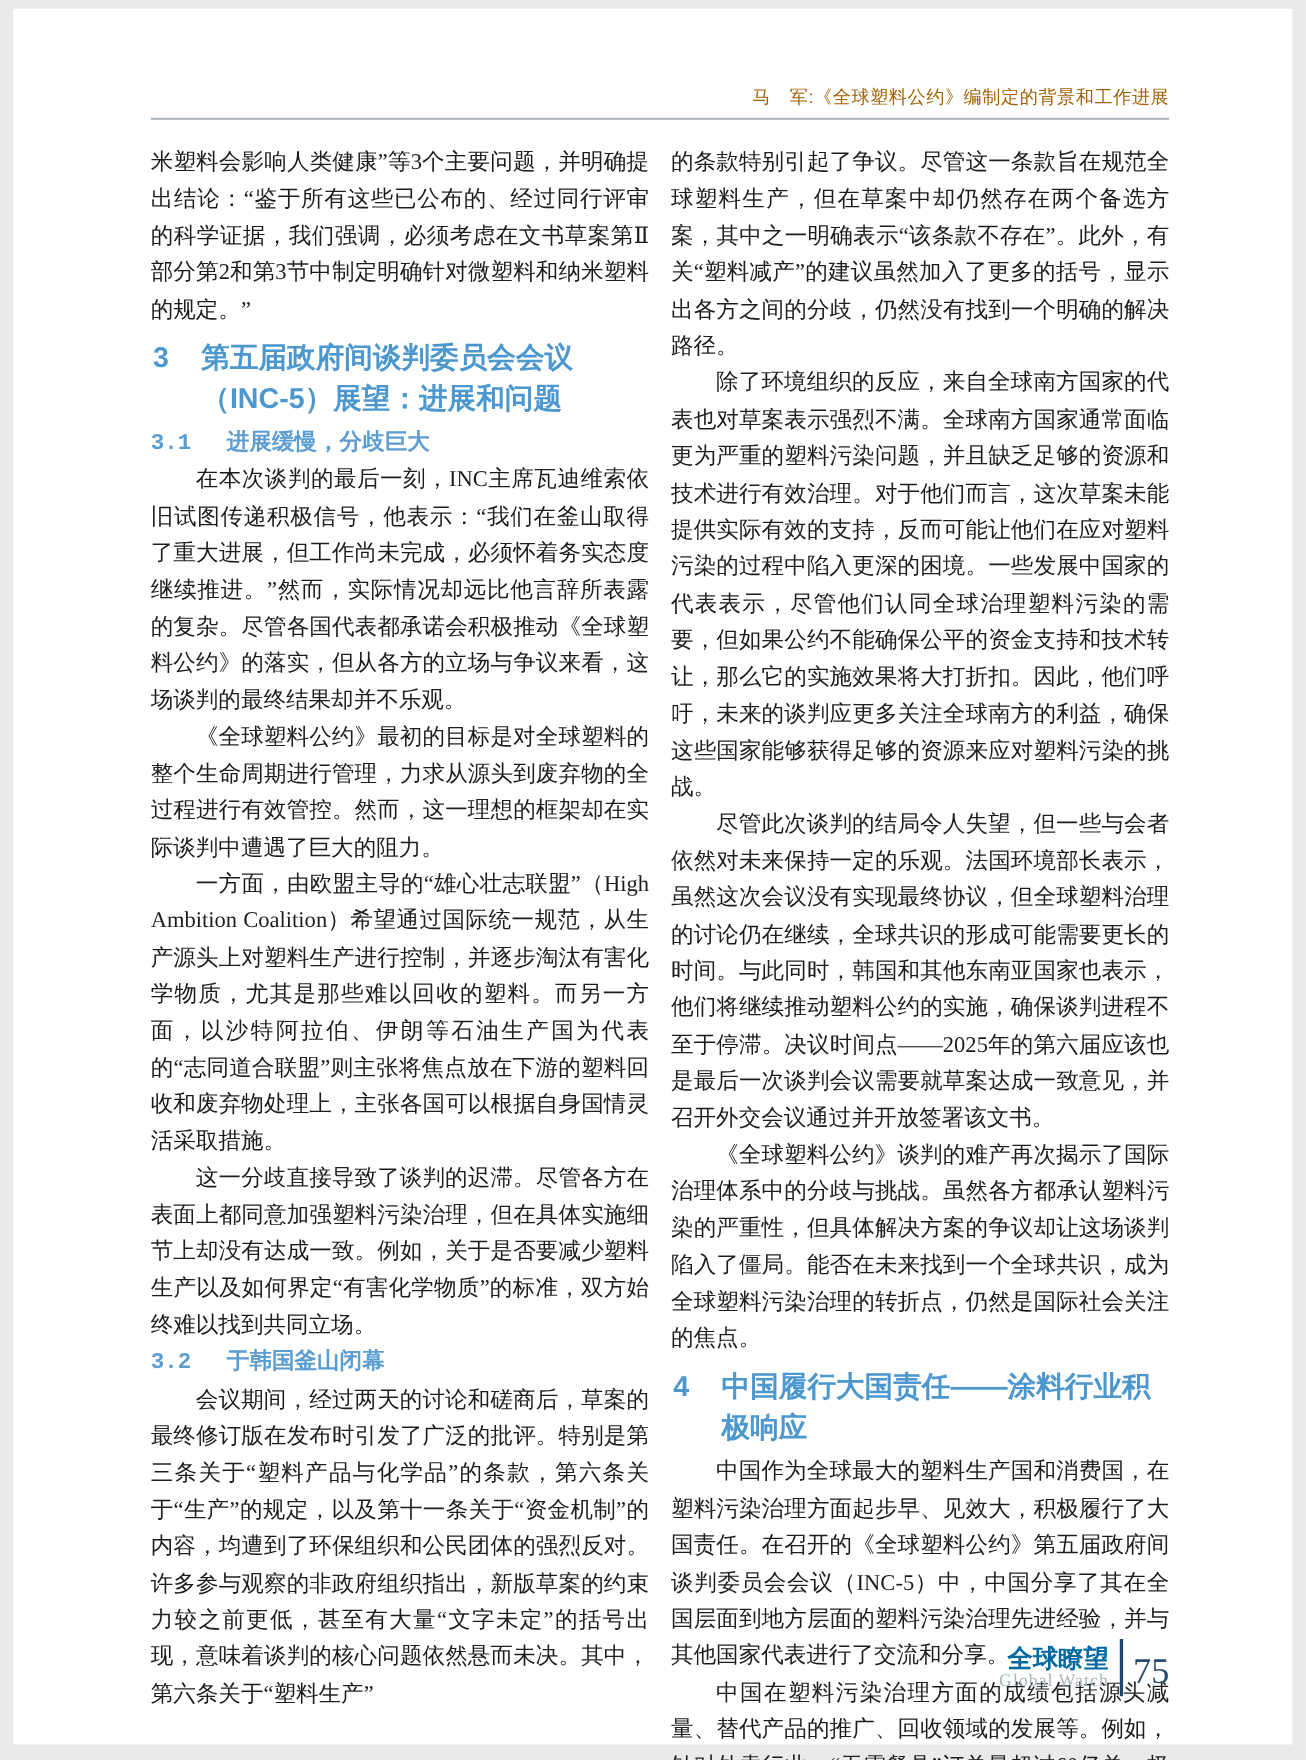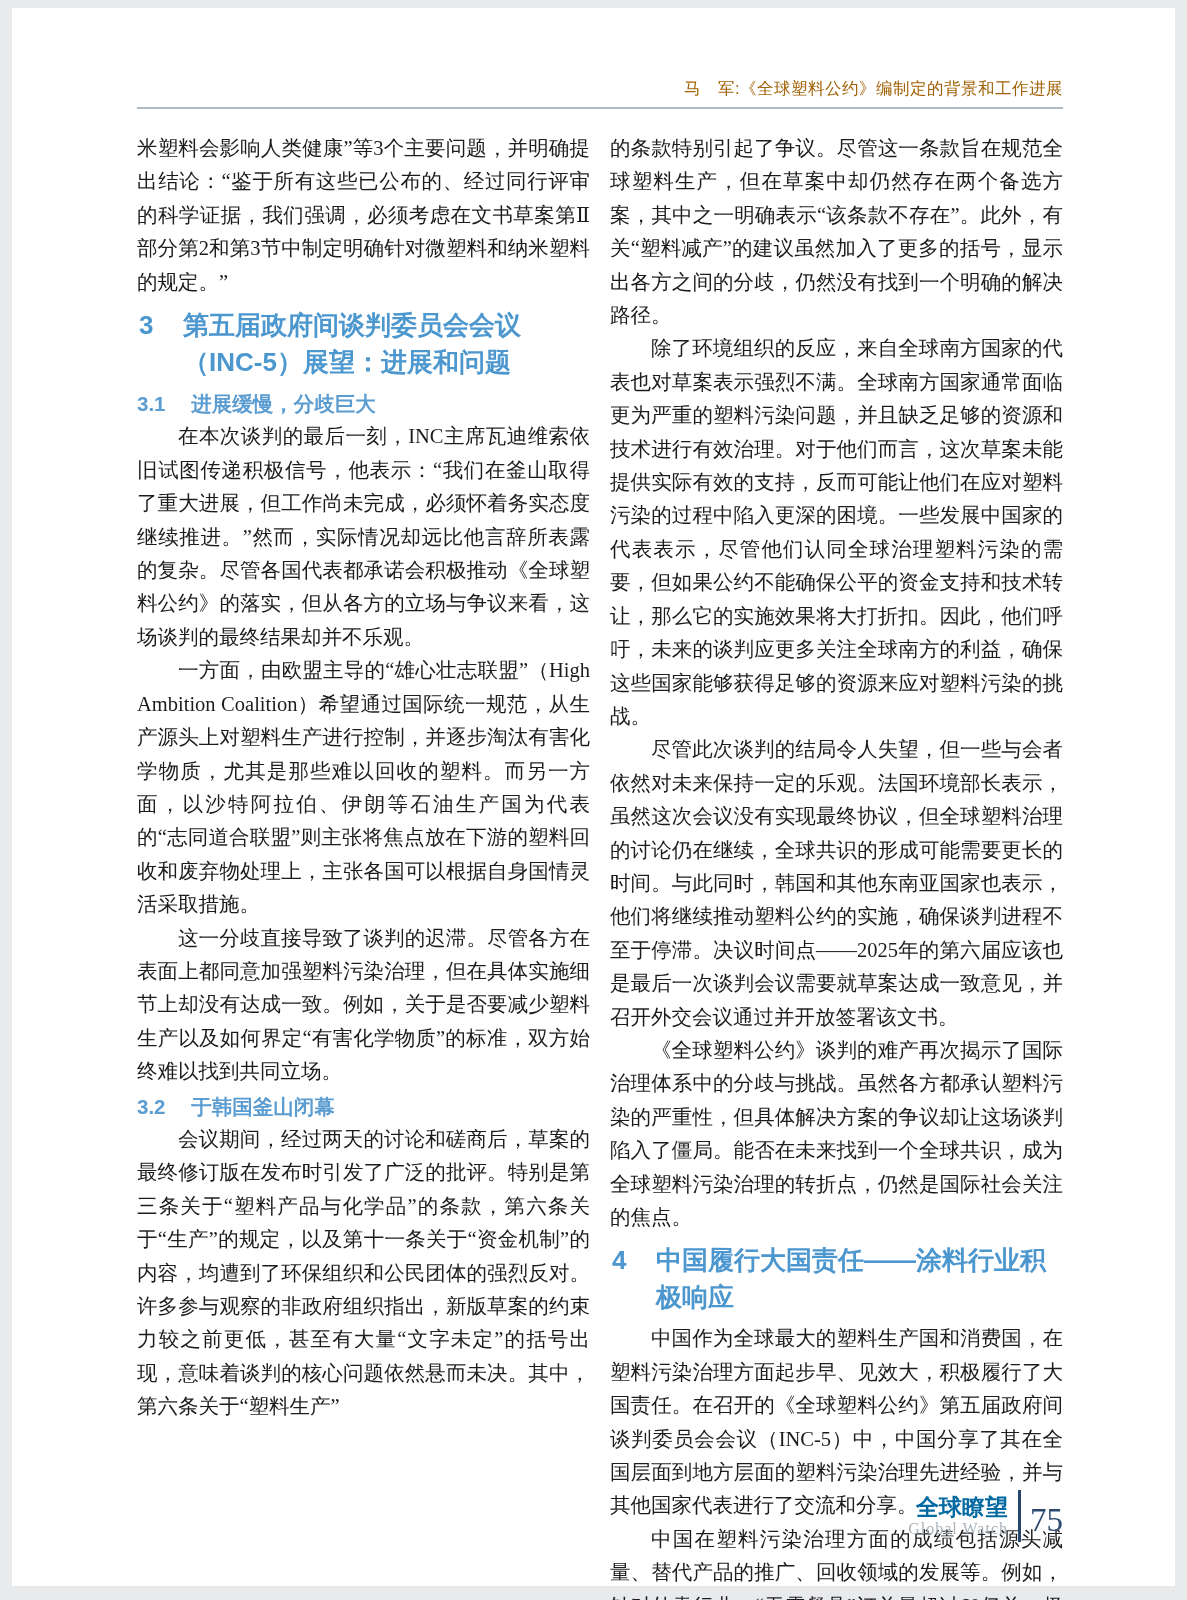--- a/index.html
+++ b/index.html
@@ -37,21 +37,21 @@
   .para-noindent{text-indent:0;}
   .h-section{
     position:relative;padding-left:46px;margin:8px 0 6px;
     font-family:"Liberation Sans","DejaVu Sans",sans-serif;
     font-weight:bold;font-size:26px;line-height:37px;color:#4d97cf;
     text-align:left;
   }
   .h-section .num{position:absolute;left:2px;top:0;}
   .h-sub{
     margin:1px 0 0 0;
-    font-family:Liberation Sans, sans-serif;
+    font-family:Liberation Mono, monospace;
     font-weight:bold;font-size:20.5px;line-height:33.4px;color:#5b9cd1;
   }
   .h-sub .num{margin-right:20px;}
   
   .footer{
     position:absolute;top:1478px;right:112px;
     display:flex;align-items:center;
   }
   .footer-names{text-align:right;margin-right:10px;}
   .journal-cn{
@@ -86,20 +86,21 @@
         <span>第五届政府间谈判委员会会议（INC-5）展望：进展和问题</span>
       </div>
 
 
       <div class="h-sub">
         <span class="num">3.1</span>
         <span>进展缓慢，分歧巨大</span>
       </div>
 
       <p class="para">在本次谈判的最后一刻，INC主席瓦迪维索依旧试图传递积极信号，他表示：“我们在釜山取得了重大进展，但工作尚未完成，必须怀着务实态度继续推进。”然而，实际情况却远比他言辞所表露的复杂。尽管各国代表都承诺会积极推动《全球塑料公约》的落实，但从各方的立场与争议来看，这场谈判的最终结果却并不乐观。</p>
+      <p class="para">《全球塑料公约》最初的目标是对全球塑料的整个生命周期进行管理，力求从源头到废弃物的全过程进行有效管控。然而，这一理想的框架却在实际谈判中遭遇了巨大的阻力。</p>
       <p class="para">一方面，由欧盟主导的“雄心壮志联盟”（High Ambition Coalition）希望通过国际统一规范，从生产源头上对塑料生产进行控制，并逐步淘汰有害化学物质，尤其是那些难以回收的塑料。而另一方面，以沙特阿拉伯、伊朗等石油生产国为代表的“志同道合联盟”则主张将焦点放在下游的塑料回收和废弃物处理上，主张各国可以根据自身国情灵活采取措施。</p>
       <p class="para">这一分歧直接导致了谈判的迟滞。尽管各方在表面上都同意加强塑料污染治理，但在具体实施细节上却没有达成一致。例如，关于是否要减少塑料生产以及如何界定“有害化学物质”的标准，双方始终难以找到共同立场。</p>
 
       <div class="h-sub">
         <span class="num">3.2</span>
         <span>于韩国釜山闭幕</span>
       </div>
 
       <p class="para">会议期间，经过两天的讨论和磋商后，草案的最终修订版在发布时引发了广泛的批评。特别是第三条关于“塑料产品与化学品”的条款，第六条关于“生产”的规定，以及第十一条关于“资金机制”的内容，均遭到了环保组织和公民团体的强烈反对。许多参与观察的非政府组织指出，新版草案的约束力较之前更低，甚至有大量“文字未定”的括号出现，意味着谈判的核心问题依然悬而未决。其中，第六条关于“塑料生产”</p>
     </div>

